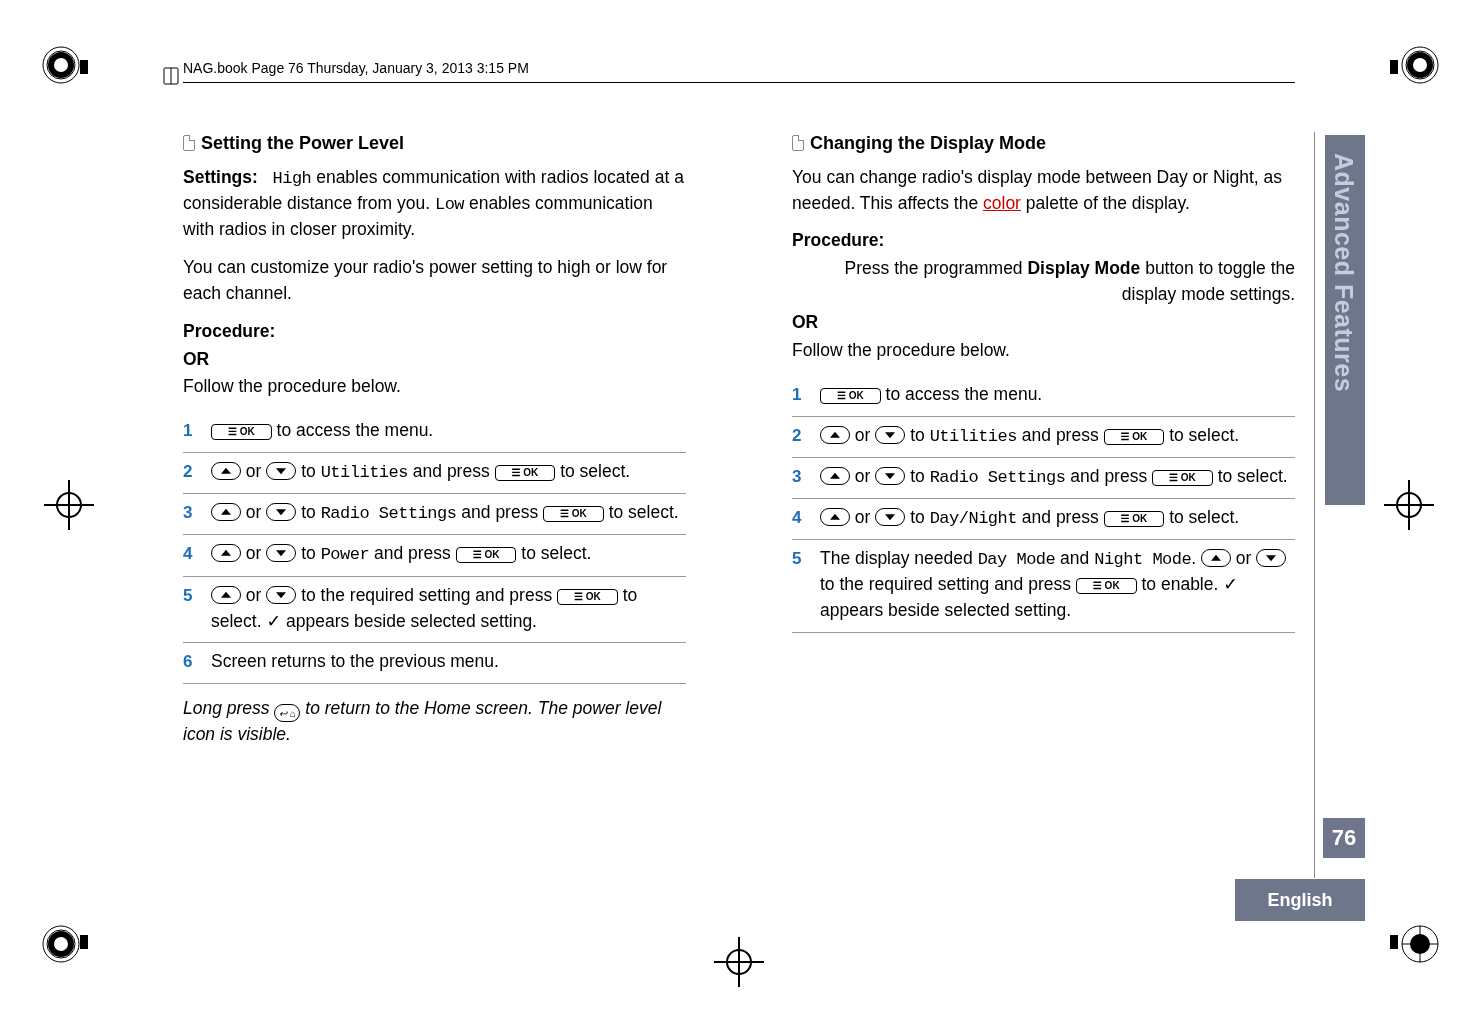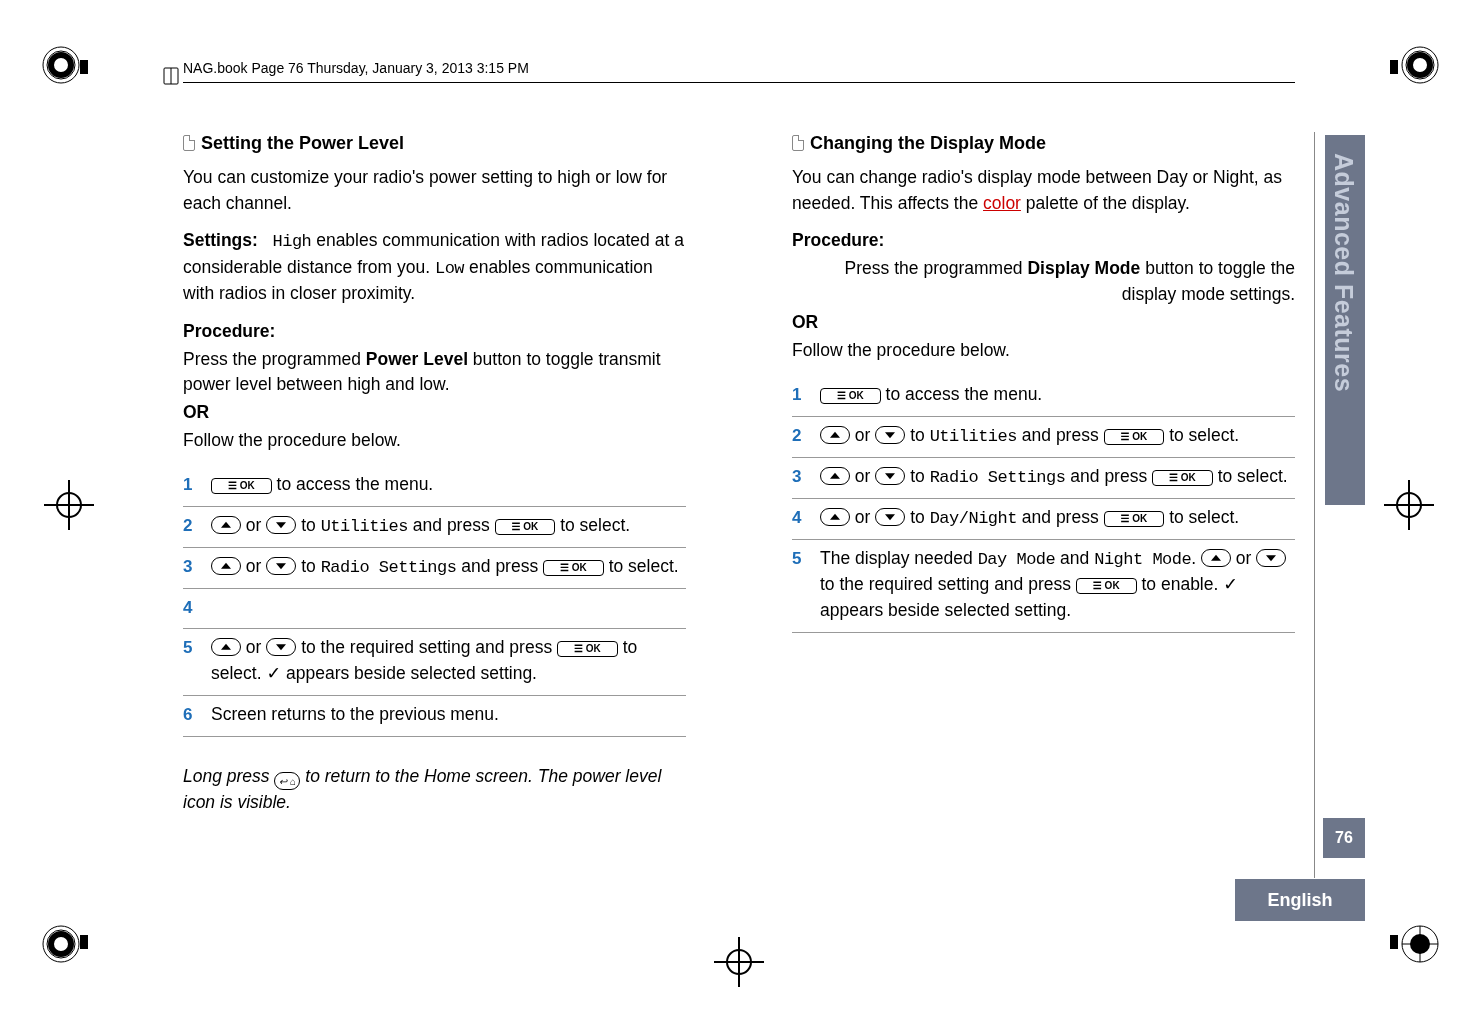--- a/index.html
+++ b/index.html
@@ -122,21 +122,21 @@
     border: 1.5px solid #000;
     border-radius: 50%;
     width: 26px; height: 18px;
     border-radius: 10px;
     vertical-align: -3px;
     position: relative;
     font-size: 10px;
     text-align: center;
     line-height: 17px;
   }
-  .italic-note { font-style: italic; margin-top: 27px; }
+  .italic-note { font-style: italic; margin-top: 12px; }
   .check { font-family: Arial; }
   .red { color: #cc0000; text-decoration: underline; }
   
   .side-tab {
     position: absolute;
     right: 105px;
     top: 135px;
     width: 40px;
     height: 370px;
     background: #6d768a;
@@ -152,21 +152,21 @@
     letter-spacing: 0.5px;
   }
   .page-num-box {
     position: absolute;
     right: 105px;
     bottom: 155px;
     width: 42px;
     height: 40px;
     background: #6d768a;
     color: #fff;
-    font-size: 16px;
+    font-size: 22px;
     font-weight: bold;
     text-align: center;
     line-height: 40px;
   }
   .lang-box {
     position: absolute;
     right: 105px;
     bottom: 92px;
     width: 130px;
     height: 42px;
@@ -263,30 +263,27 @@
 
   <div class="page-num-box">76</div>
   <div class="lang-box">English</div>
 
   <div class="content">
 
     <div class="col">
       <h3 class="section-title">
         <span class="page-icon"></span><span>Setting the Power Level</span>
       </h3>
-      <p>You can customize your radio's power setting to high or low for each channel.</p>
       <p>
         <b>Settings:</b>
         <span>&nbsp;</span>
         <span class="mono">High</span><span> enables communication with radios located at a considerable distance from you. </span><span class="mono">Low</span><span> enables communication with radios in closer proximity.</span>
       </p>
+      <p>You can customize your radio's power setting to high or low for each channel.</p>
       <p style="margin-bottom:2px;"><b>Procedure:</b></p>
-      <p style="margin-bottom:2px;">
-        <span>Press the programmed </span><b>Power Level</b><span> button to toggle transmit power level between high and low.</span>
-      </p>
       <p style="margin-bottom:2px;"><b>OR</b></p>
       <p>Follow the procedure below.</p>
 
       <div class="step-row">
         <div class="step-num">1</div>
         <div class="step-body">
           <span class="keybtn">☰ OK</span><span> to access the menu.</span>
         </div>
       </div>
 
@@ -299,20 +296,23 @@
 
       <div class="step-row">
         <div class="step-num">3</div>
         <div class="step-body">
           <span class="arrowbtn up"></span> or <span class="arrowbtn down"></span><span> to </span><span class="mono">Radio Settings</span><span> and press </span><span class="keybtn">☰ OK</span><span> to select.</span>
         </div>
       </div>
 
       <div class="step-row">
         <div class="step-num">4</div>
+        <div class="step-body">
+          <span class="arrowbtn up"></span> or <span class="arrowbtn down"></span><span> to </span><span class="mono">Power</span><span> and press </span><span class="keybtn">☰ OK</span><span> to select.</span>
+        </div>
       </div>
 
       <div class="step-row">
         <div class="step-num">5</div>
         <div class="step-body">
           <span class="arrowbtn up"></span> or <span class="arrowbtn down"></span><span> to the required setting and press </span><span class="keybtn">☰ OK</span><span> to select. </span><span class="check">✓</span><span> appears beside selected setting.</span>
         </div>
       </div>
 
       <div class="step-row">

